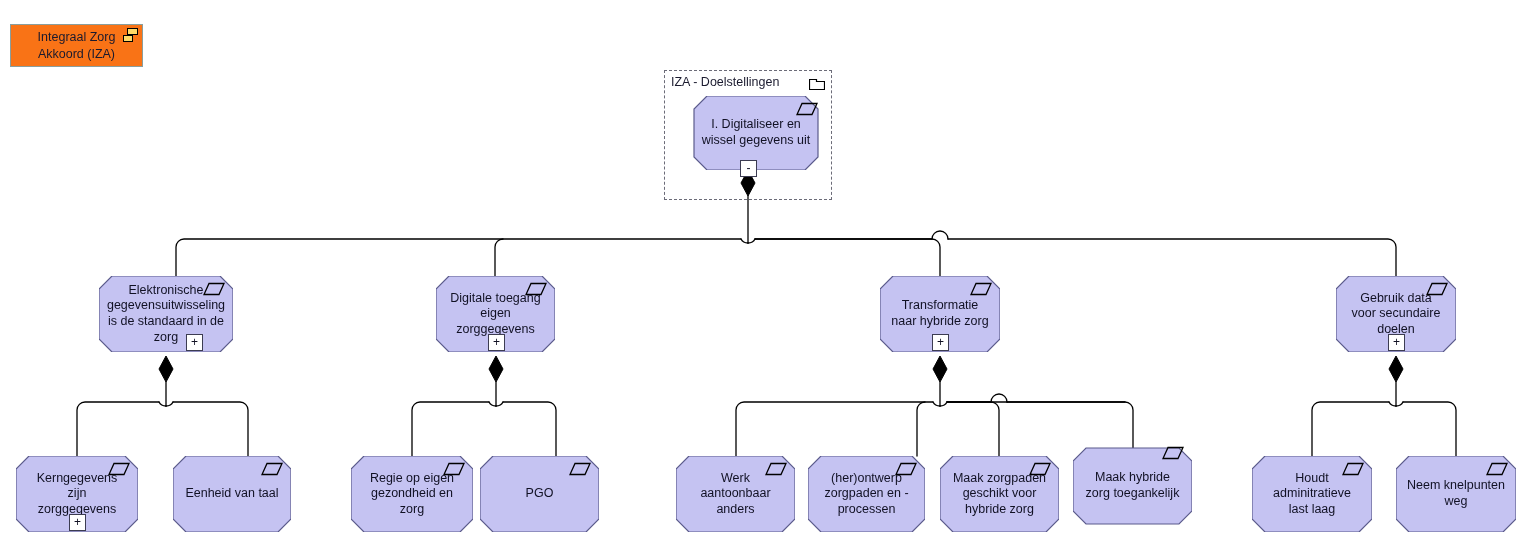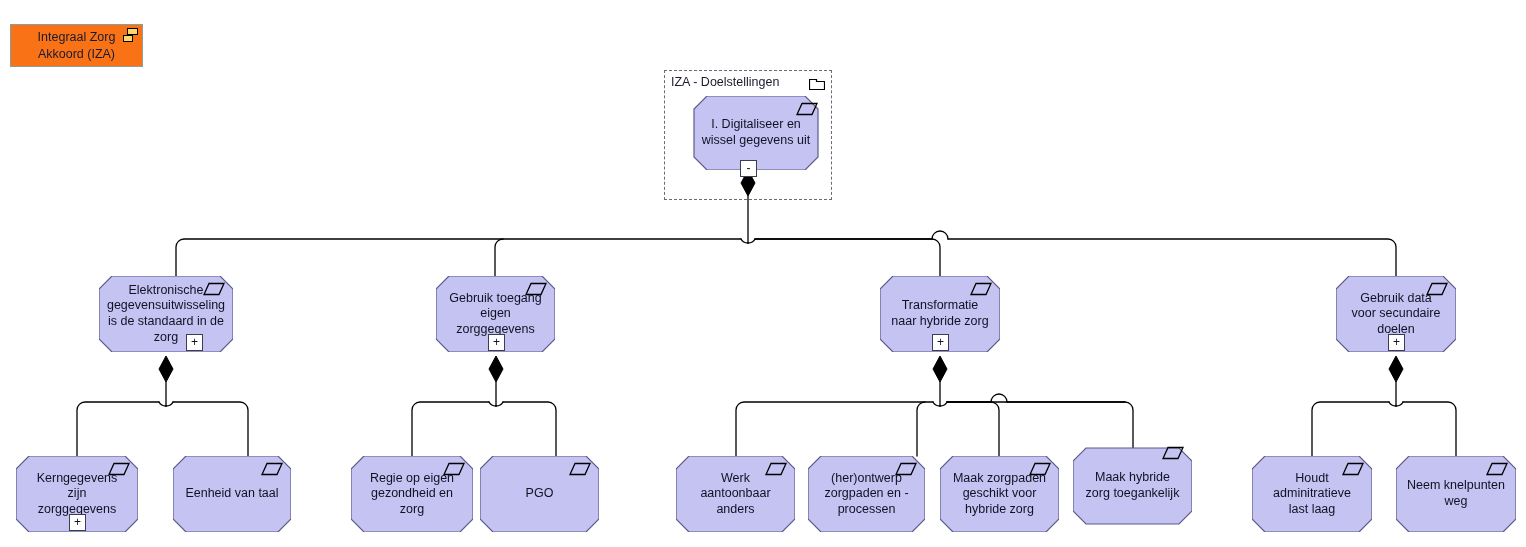--- a/index.html
+++ b/index.html
@@ -220,21 +220,21 @@
         </svg>
         <div class="node-label">Elektronische gegevensuitwisseling is de standaard in de zorg</div>
         <span class="node-icon"><svg viewBox="0 0 22 14" width="22" height="14" xmlns="http://www.w3.org/2000/svg">
             <polygon points="6,1.5 21,1.5 16,12.5 1,12.5" fill="none" stroke="#000" stroke-width="1.3"></polygon>
           </svg></span>
       </div>
       <div class="node" style="left: 436px; top: 276px; width: 119px; height: 76px;">
         <svg class="node-shape" viewBox="0 0 119 76" width="119" height="76">
           <polygon points="13,0 106,0 119,13 119,63 106,76 13,76 0,63 0,13" fill="#c5c3f2" stroke="#5b5b8c" stroke-width="1.2"></polygon>
         </svg>
-        <div class="node-label">Gebruik toegang eigen zorggegevens</div>
+        <div class="node-label">Digitale toegang eigen zorggegevens</div>
         <span class="node-icon"><svg viewBox="0 0 22 14" width="22" height="14" xmlns="http://www.w3.org/2000/svg">
             <polygon points="6,1.5 21,1.5 16,12.5 1,12.5" fill="none" stroke="#000" stroke-width="1.3"></polygon>
           </svg></span>
       </div>
       <div class="node" style="left: 880px; top: 276px; width: 120px; height: 76px;">
         <svg class="node-shape" viewBox="0 0 120 76" width="120" height="76">
           <polygon points="13,0 107,0 120,13 120,63 107,76 13,76 0,63 0,13" fill="#c5c3f2" stroke="#5b5b8c" stroke-width="1.2"></polygon>
         </svg>
         <div class="node-label">Transformatie naar hybride zorg</div>
         <span class="node-icon"><svg viewBox="0 0 22 14" width="22" height="14" xmlns="http://www.w3.org/2000/svg">

